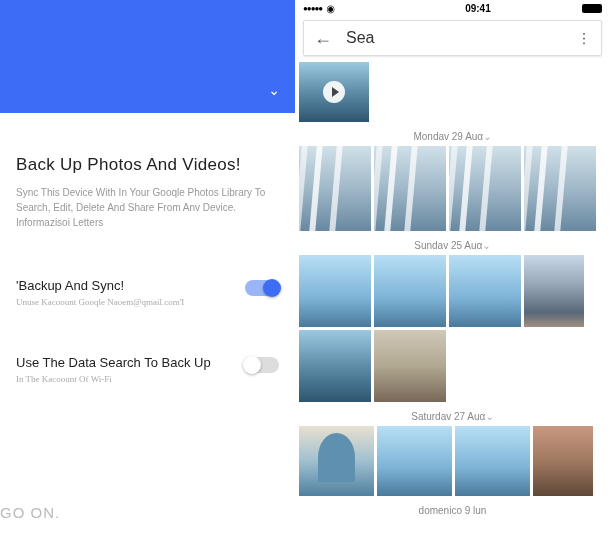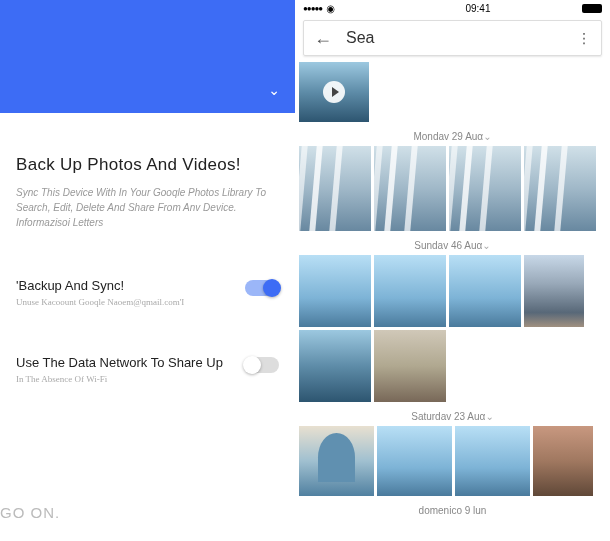--- a/index.html
+++ b/index.html
@@ -5,40 +5,40 @@
     * { margin: 0; padding: 0; box-sizing: border-box; }
     body { font-family: -apple-system, Helvetica, Arial, sans-serif; background: #fff; width: 610px; height: 541px; overflow: hidden; }
     .container { display: flex; width: 610px; height: 541px; }
     
     
     .left { width: 295px; display: flex; flex-direction: column; background: #fff; }
     .blue-header { background: #3d6cf5; height: 113px; position: relative; }
     .chevron-down { position: absolute; bottom: 15px; right: 15px; color: #fff; font-size: 14px; }
     .left-content { padding: 18px 16px; }
     .title { font-size: 17px; font-weight: 400; color: #222; margin-bottom: 10px; letter-spacing: 0.3px; margin-top: 24px; }
-    .subtitle { font-size: 10px; color: #999; line-height: 1.5; margin-bottom: 30px; font-style: italic; }
+    .subtitle { font-size: 10px; color: #999; line-height: 1.5; margin-bottom: 30px; }
     .setting-row { display: flex; align-items: flex-start; justify-content: space-between; margin-bottom: 25px; margin-top: 48px; }
     .setting-text { flex: 1; }
     .setting-label { font-size: 13px; color: #222; margin-bottom: 4px; }
     .setting-sub { font-size: 9px; color: #aaa; font-family: Liberation Serif, serif; }
     .toggle { width: 34px; height: 16px; border-radius: 10px; position: relative; margin-top: 2px; }
     .toggle.on { background: #9bb6f8; }
     .toggle.off { background: #ddd; }
     .toggle-knob { width: 18px; height: 18px; border-radius: 50%; position: absolute; top: -1px; box-shadow: 0 1px 3px rgba(0,0,0,0.3); }
     .toggle.on .toggle-knob { background: #3d6cf5; right: -2px; }
     .toggle.off .toggle-knob { background: #fff; left: -2px; }
     .go-on { position: absolute; bottom: 20px; left: 0; width: 295px; color: #bbb; font-size: 15px; letter-spacing: 1px; }
     
     
     .right { width: 315px; display: flex; flex-direction: column; background: #fff; position: relative; }
     .status-bar { height: 16px; display: flex; justify-content: space-between; align-items: center; padding: 0 8px; font-size: 10px; background: #fff; }
     .status-left { display: flex; gap: 4px; align-items: center; }
     .status-dots { font-size: 8px; letter-spacing: -1px; }
     .wifi { font-size: 10px; }
-    .status-time { font-weight: 400; padding-left: 39px; }
+    .status-time { font-weight: 700; padding-left: 39px; }
     .battery { width: 20px; height: 9px; background: #000; border-radius: 2px; }
     
     .search-bar { margin: 4px 8px; border: 1px solid #ddd; border-radius: 2px; height: 36px; display: flex; align-items: center; padding: 0 10px; box-shadow: 0 1px 2px rgba(0,0,0,0.1); }
     .back-arrow { font-size: 18px; color: #555; margin-right: 14px; }
     .search-text { flex: 1; font-size: 16px; color: #333; }
     .dots-menu { font-size: 14px; color: #555; }
     
     .gallery { flex: 1; overflow: hidden; padding: 2px 4px; }
     .photo-row { display: flex; gap: 3px; margin-bottom: 3px; }
     .photo { background: linear-gradient(180deg, #87b8d4 0%, #5a8fb0 40%, #3d6886 100%); position: relative; }
@@ -80,22 +80,22 @@
           <div class="setting-label">'Backup And Sync!</div>
           <div class="setting-sub">Unuse Kacoount Gooqle Naoem@qmail.com'I</div>
         </div>
         <div class="toggle on">
           <div class="toggle-knob"></div>
         </div>
       </div>
 
       <div class="setting-row">
         <div class="setting-text">
-          <div class="setting-label">Use The Data Network To Share Up</div>
-          <div class="setting-sub">In The Absence Of Wi-Fi</div>
+          <div class="setting-label">Use The Data Search To Back Up</div>
+          <div class="setting-sub">In The Kacoount Of Wi-Fi</div>
         </div>
         <div class="toggle off">
           <div class="toggle-knob"></div>
         </div>
       </div>
     </div>
     <div class="go-on">GO ON.</div>
   </div>
 
   <div class="right">
@@ -126,36 +126,36 @@
         <span class="date-chevron">⌄</span>
       </div>
       <div class="photo-row">
         <div class="photo rail" style="width:72px;height:85px"></div>
         <div class="photo rail" style="width:72px;height:85px"></div>
         <div class="photo rail" style="width:72px;height:85px"></div>
         <div class="photo rail" style="width:72px;height:85px"></div>
       </div>
 
       <div class="date-row">
-        <span class="date-label">Sundav 46 Auα</span>
+        <span class="date-label">Sundav 25 Auα</span>
         <span class="date-chevron">⌄</span>
       </div>
       <div class="photo-row">
         <div class="photo sky sz-72"></div>
         <div class="photo sky sz-72"></div>
         <div class="photo sky sz-72"></div>
         <div class="photo town" style="width:60px;height:72px"></div>
       </div>
       <div class="photo-row">
         <div class="photo coast sz-72"></div>
         <div class="photo sunset sz-72"></div>
       </div>
 
       <div class="date-row">
-        <span class="date-label">Saturdav 23 Auα</span>
+        <span class="date-label">Saturdav 27 Auα</span>
         <span class="date-chevron">⌄</span>
       </div>
       <div class="photo-row">
         <div class="photo arch sz-75w"></div>
         <div class="photo sky sz-75w"></div>
         <div class="photo sky sz-75w"></div>
         <div class="photo canal" style="width:60px;height:70px"></div>
       </div>
 
       <div class="date-row">

